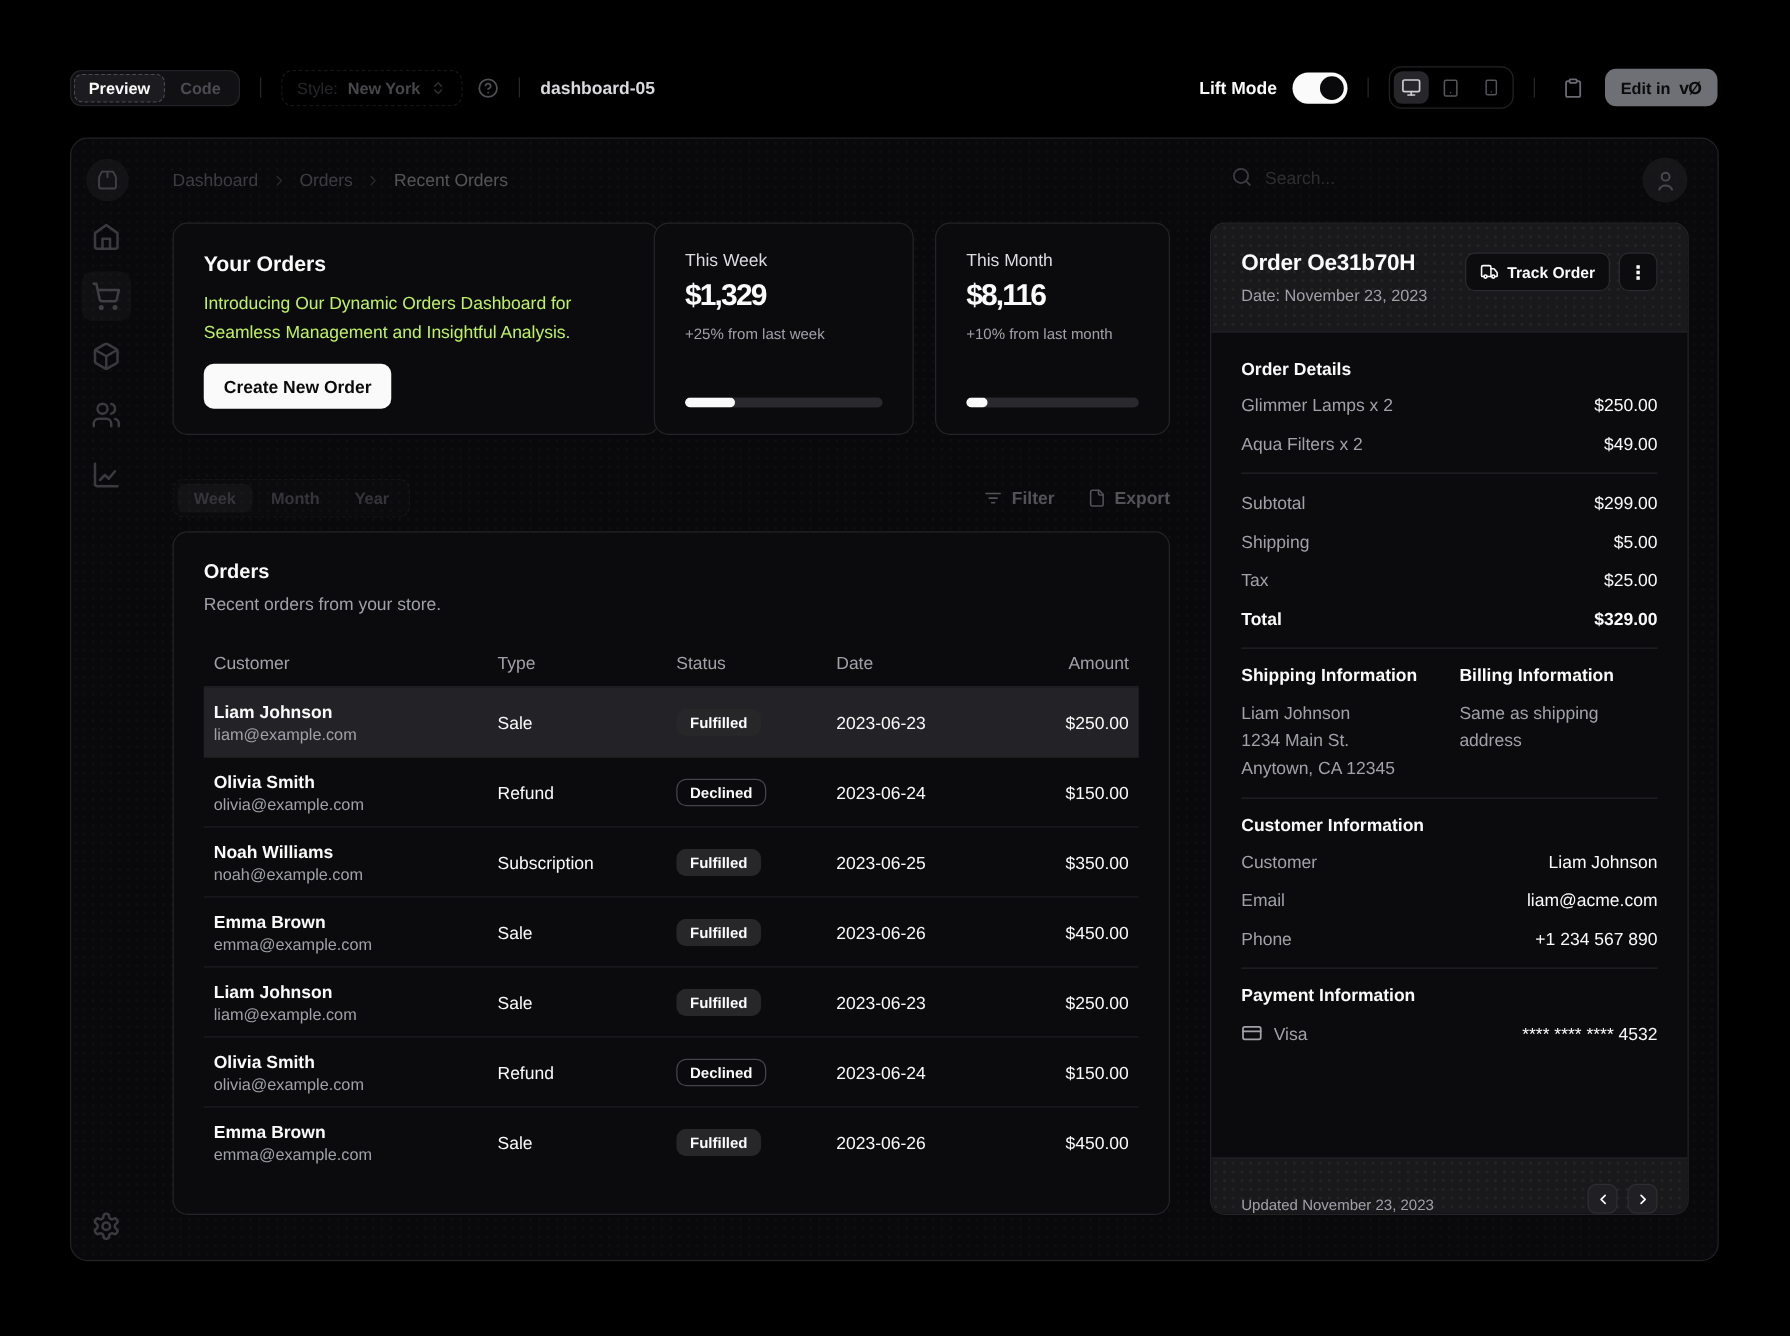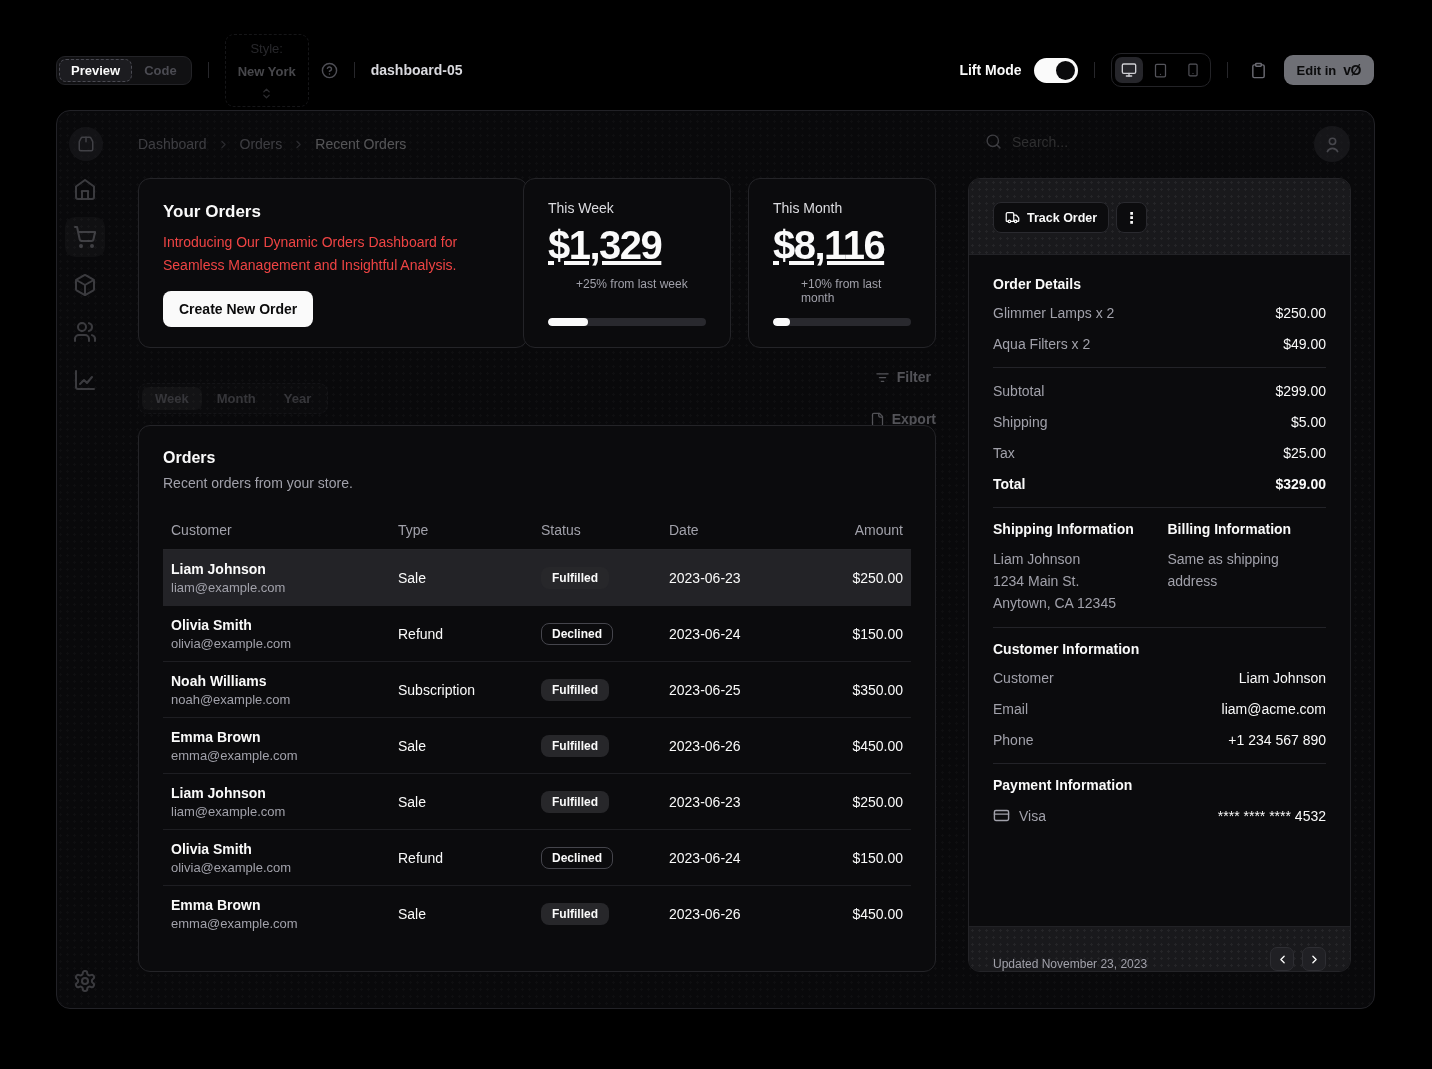--- a/index.html
+++ b/index.html
@@ -1,20 +1,20 @@
 <!DOCTYPE html>
 <html><head>
 <meta charset="utf-8">
 <style>
   * { margin:0; padding:0; box-sizing:border-box; }
   html,body { width:1432px; height:1069px; background:#000; overflow:hidden;
     font-family:"Liberation Sans","DejaVu Sans",sans-serif; color:#fafafa; }
   svg { display:block; }
   .dim { opacity:.34; }
-  .dim2 { opacity:.5;flex-direction:column; }
+  .dim2 { opacity:.5; }
 
   
   .toolbar { position:absolute; left:56px; right:58px; top:54px; height:32px;
     display:flex; align-items:center; justify-content:space-between; }
   .tb-left, .tb-right { display:flex; align-items:center; }
   .seg { display:flex; align-items:center; background:#111113; border:1px solid #232327;
     border-radius:9px; padding:2px; }
   .seg-tab { font-size:13px; font-weight:600; padding:4px 12px; border-radius:7px; color:#4b4b52; cursor:pointer; }
   .seg-tab.active { color:#fafafa; background:#1c1c20; border:1px dashed #4a4a52; padding:3px 11px; }
   .sep { width:1px; height:16px; background:#27272b; margin:0 16px; }
@@ -56,29 +56,29 @@
 
   
   .side-icon { position:absolute; left:16px; width:24px; height:24px; color:#9a9aa2; cursor:pointer; }
   .side-pill { position:absolute; left:8px; top:106px; width:40px; height:40px; border-radius:10px;
     background:rgba(255,255,255,.09); }
 
   
   .card { position:absolute; background:#0b0b0d; border:1px solid #242428; border-radius:12px; }
   .promo { left:81px; top:67px; width:390px; height:170px; padding:23px 24px; }
   .promo h2 { font-size:17px; font-weight:700; margin-bottom:9px; }
-  .promo p { font-size:14px; line-height:1.62; color:#ef4444; max-width:310px; }
+  .promo p { font-size:14px; line-height:1.62; color:#bef264; max-width:310px; }
   .cta { margin-top:15px; background:#fafafa; color:#0b0b0c; border:none; border-radius:8px;
     height:36px; padding:0 16px; font-size:14px; font-weight:600; font-family:inherit; cursor:pointer; }
   .stat-week { left:466px; top:67px; width:208px; height:170px; }
   .stat-month { left:691px; top:67px; width:188px; height:170px; }
   .stat-card { padding:21px 24px; display:flex; flex-direction:column; }
   .stat-label { font-size:14px; color:#dcdce0; }
-  .stat-value { font-size:40px; font-weight:700; letter-spacing:-1.5px; margin-top:7px;text-decoration:underline; }
-  .stat-delta { font-size:12px; color:#a1a1aa; margin-top:9px;margin-left:28px; }
+  .stat-value { font-size:24px; font-weight:700; letter-spacing:-1.5px; margin-top:7px; }
+  .stat-delta { font-size:12px; color:#a1a1aa; margin-top:9px; }
   .progress { margin-top:auto; height:8px; border-radius:5px; background:#29292e; overflow:hidden; cursor:default; }
   .progress i { display:block; height:100%; background:#fafafa; border-radius:5px; }
 
   
   .tabs-row { position:absolute; left:81px; top:271px; width:798px; height:32px;
     display:flex; align-items:center; justify-content:space-between; }
   .tabs { display:flex; gap:2px; background:rgba(255,255,255,.035); border:1px dashed #2a2a2f;
     border-radius:9px; padding:3px; }
   .tab { font-size:13px; font-weight:600; color:#8a8a92; padding:4px 13px; border-radius:7px; cursor:pointer; }
   .tab.active { background:rgba(255,255,255,.09); }
@@ -423,20 +423,24 @@
         <div>Sale</div>
         <div><span class="badge" data-variant="secondary">Fulfilled</span></div>
         <div>2023-06-26</div>
         <div class="amount">$450.00</div>
       </div>
     </div>
   </div>
 
   <div class="card panel">
     <div class="panel-header muted-bg">
+      <div>
+        <div class="panel-title">Order Oe31b70H</div>
+        <div class="panel-date">Date: November 23, 2023</div>
+      </div>
       <div class="hbtns">
         <div class="pbtn">
           <span>
               <svg width="15" height="15" viewBox="0 0 24 24" fill="none" stroke="currentColor" stroke-width="2" stroke-linecap="round" stroke-linejoin="round">
                 <path d="M14 18V6a2 2 0 0 0-2-2H4a2 2 0 0 0-2 2v11a1 1 0 0 0 1 1h2"></path>
                 <path d="M15 18H9"></path>
                 <path d="M19 18h2a1 1 0 0 0 1-1v-3.65a1 1 0 0 0-.22-.62l-3.48-4.35A1 1 0 0 0 17.52 8H14"></path>
                 <circle cx="17" cy="18" r="2"></circle>
                 <circle cx="7" cy="18" r="2"></circle>
               </svg>

